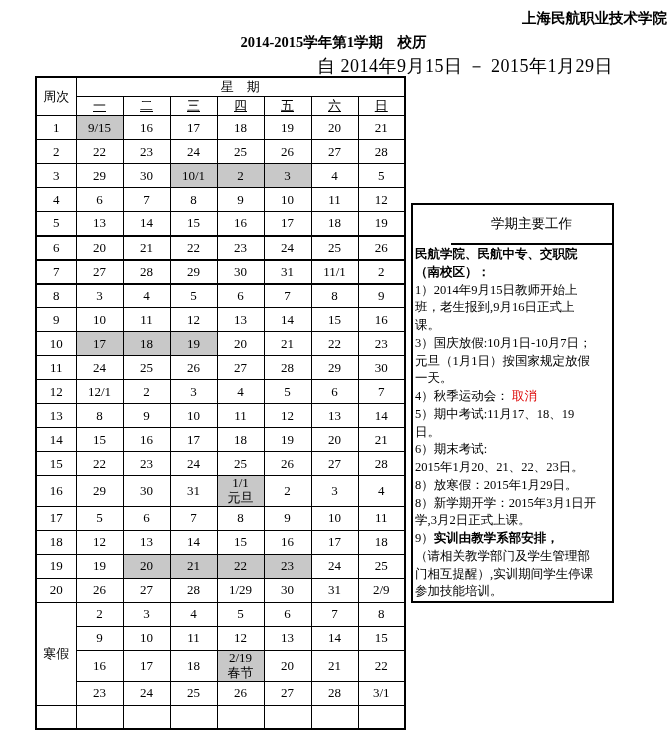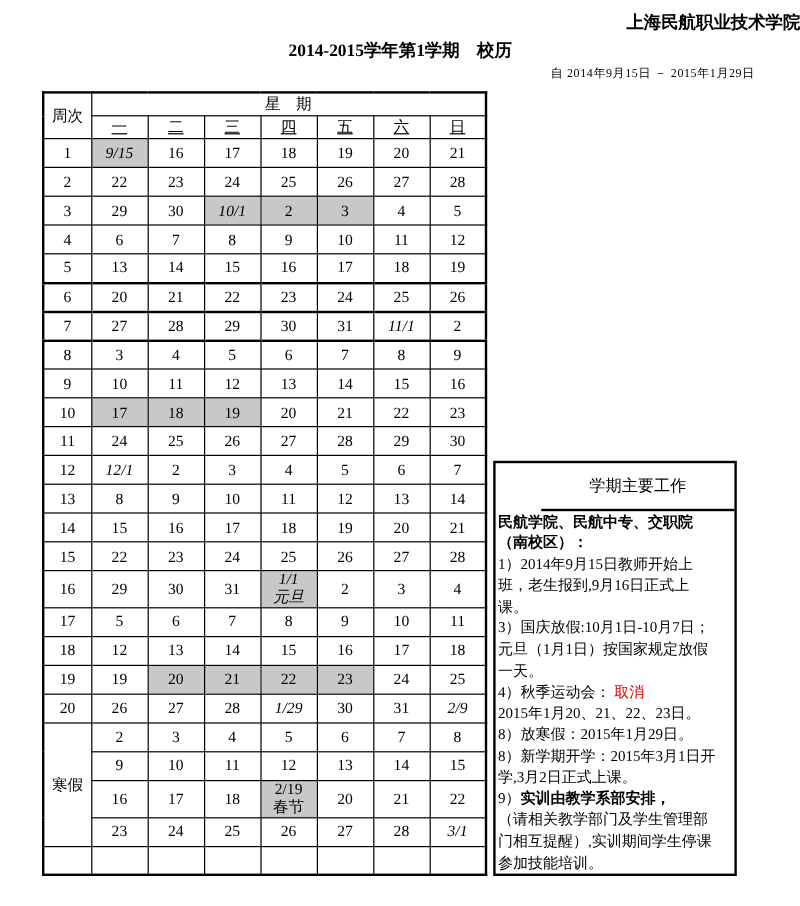--- a/index.html
+++ b/index.html
@@ -19,30 +19,30 @@
   }
   .subtitle {
     text-align: center;
     font-weight: bold;
     font-size: 14.5px;
     margin-top: 5px;
   }
   .daterange {
     position: absolute;
     top: 54px;
-    right: 38px;
-    font-size: 10px;
+    right: 54px;
+    font-size: 18px;
     letter-spacing: 0.5px;
   }
   .layout {
     position: absolute;
     left: 35px;
     top: 76px;
     display: flex;
-    align-items: flex-end;
+    align-items: center;
     gap: 5px;
   }
   table.cal {
     border-collapse: collapse;
     table-layout: fixed;
     width: 370px;
     border: 2px solid #000;
   }
   .cal th, .cal td {
     border: 1px solid #000;
@@ -54,21 +54,21 @@
     height: 24px;
     overflow: hidden;
   }
   .cal thead tr { height: 19px; }
   .cal thead th { height: 19px; }
   .cal tr.tall { height: 30px; }
   .cal tr.tall td { height: 30px; }
   .cal tr.thick-top td { border-top: 2px solid #000; }
   .u { text-decoration: underline; }
   .shaded { background: var(--hl, #c8c8c8); }
-  .ital { font-style: italic; }
+  .ital { }
   .twoline { font-size: 10.5px; line-height: 1.15; }
   .notes {
     width: 203px;
     border: 2px solid #000;
     display: flex;
     flex-direction: column;
     background: #fff;
   }
   .notes-header {
     height: 40px;
@@ -383,20 +383,22 @@
         </tbody>
     </table>
 
     <div class="notes">
       <div class="notes-header">学期主要工作</div>
       <div class="notes-body" id="notes-body">
           <div class="note-line"><span class="b">民航学院、民航中专、交职院（南校区）：</span></div>
           <div class="note-line"><span>1）2014年9月15日教师开始上班，老生报到,9月16日正式上课。</span></div>
           <div class="note-line"><span>3）国庆放假:10月1日-10月7日；元旦（1月1日）按国家规定放假一天。</span></div>
           <div class="note-line"><span>4）秋季运动会：</span><span class="red"> 取消</span></div>
+          <div class="note-line"><span>5）期中考试:11月17、18、19日。</span></div>
+          <div class="note-line"><span>6）期末考试:</span></div>
           <div class="note-line"><span>2015年1月20、21、22、23日。</span></div>
           <div class="note-line"><span>8）放寒假：2015年1月29日。</span></div>
           <div class="note-line"><span>8）新学期开学：2015年3月1日开学,3月2日正式上课。</span></div>
           <div class="note-line"><span>9）</span><span class="b">实训由教学系部安排，</span></div>
           <div class="note-line"><span>（请相关教学部门及学生管理部门相互提醒）,实训期间学生停课参加技能培训。</span></div>
         </div>
     </div>
   </div>
 </div>
 

